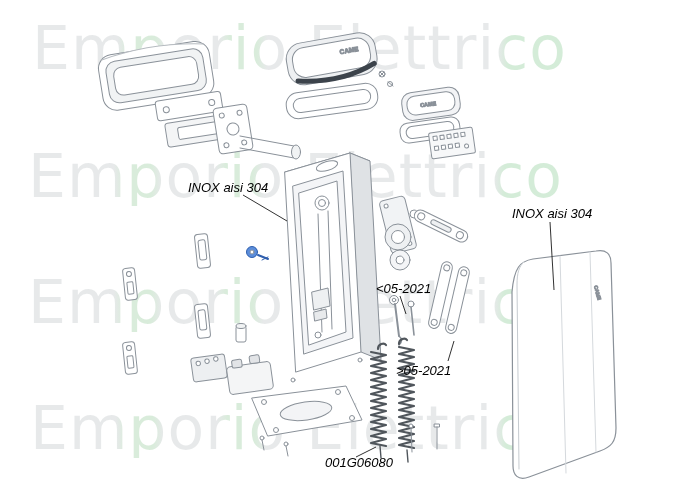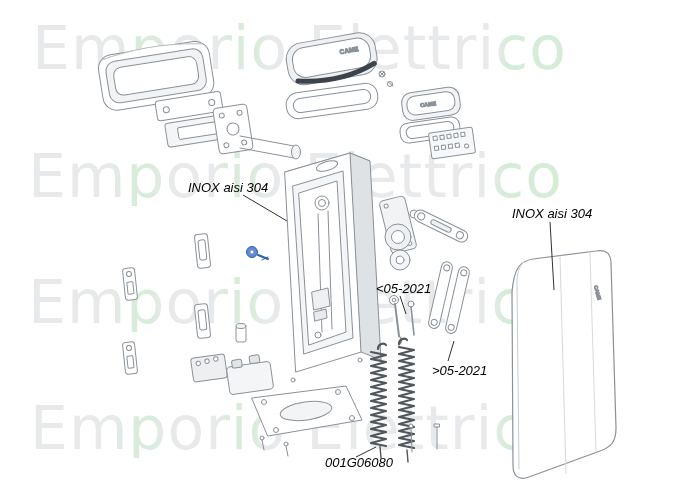--- a/index.html
+++ b/index.html
@@ -27,21 +27,21 @@
   #diagram{position:absolute;top:0;left:0;z-index:1;}
   #diagram text{font-family:"Liberation Sans",sans-serif;font-weight:bold;fill:#2e3a4a;}
   
   .lbl{
     position:absolute;z-index:2;font-size:13px;color:#000;
     white-space:nowrap;font-family:"Liberation Sans",sans-serif;font-style:italic;
   }
   #lbl-inox-left{left:188px;top:180px;}
   #lbl-inox-right{left:512px;top:206px;}
   #lbl-before{left:376px;top:281px;}
-  #lbl-after{left:432px;top:363px;}
+  #lbl-after{left:396px;top:363px;}
   #lbl-code{left:325px;top:455px;}
 </style>
 </head>
 <body>
 
 <div>
   <div id="wm1" class="wm">Emporio Elettrico</div>
   <div id="wm2" class="wm">Emporio Elettrico</div>
   <div id="wm3" class="wm">Emporio Elettrico</div>
   <div id="wm4" class="wm">Emporio Elettrico</div>

